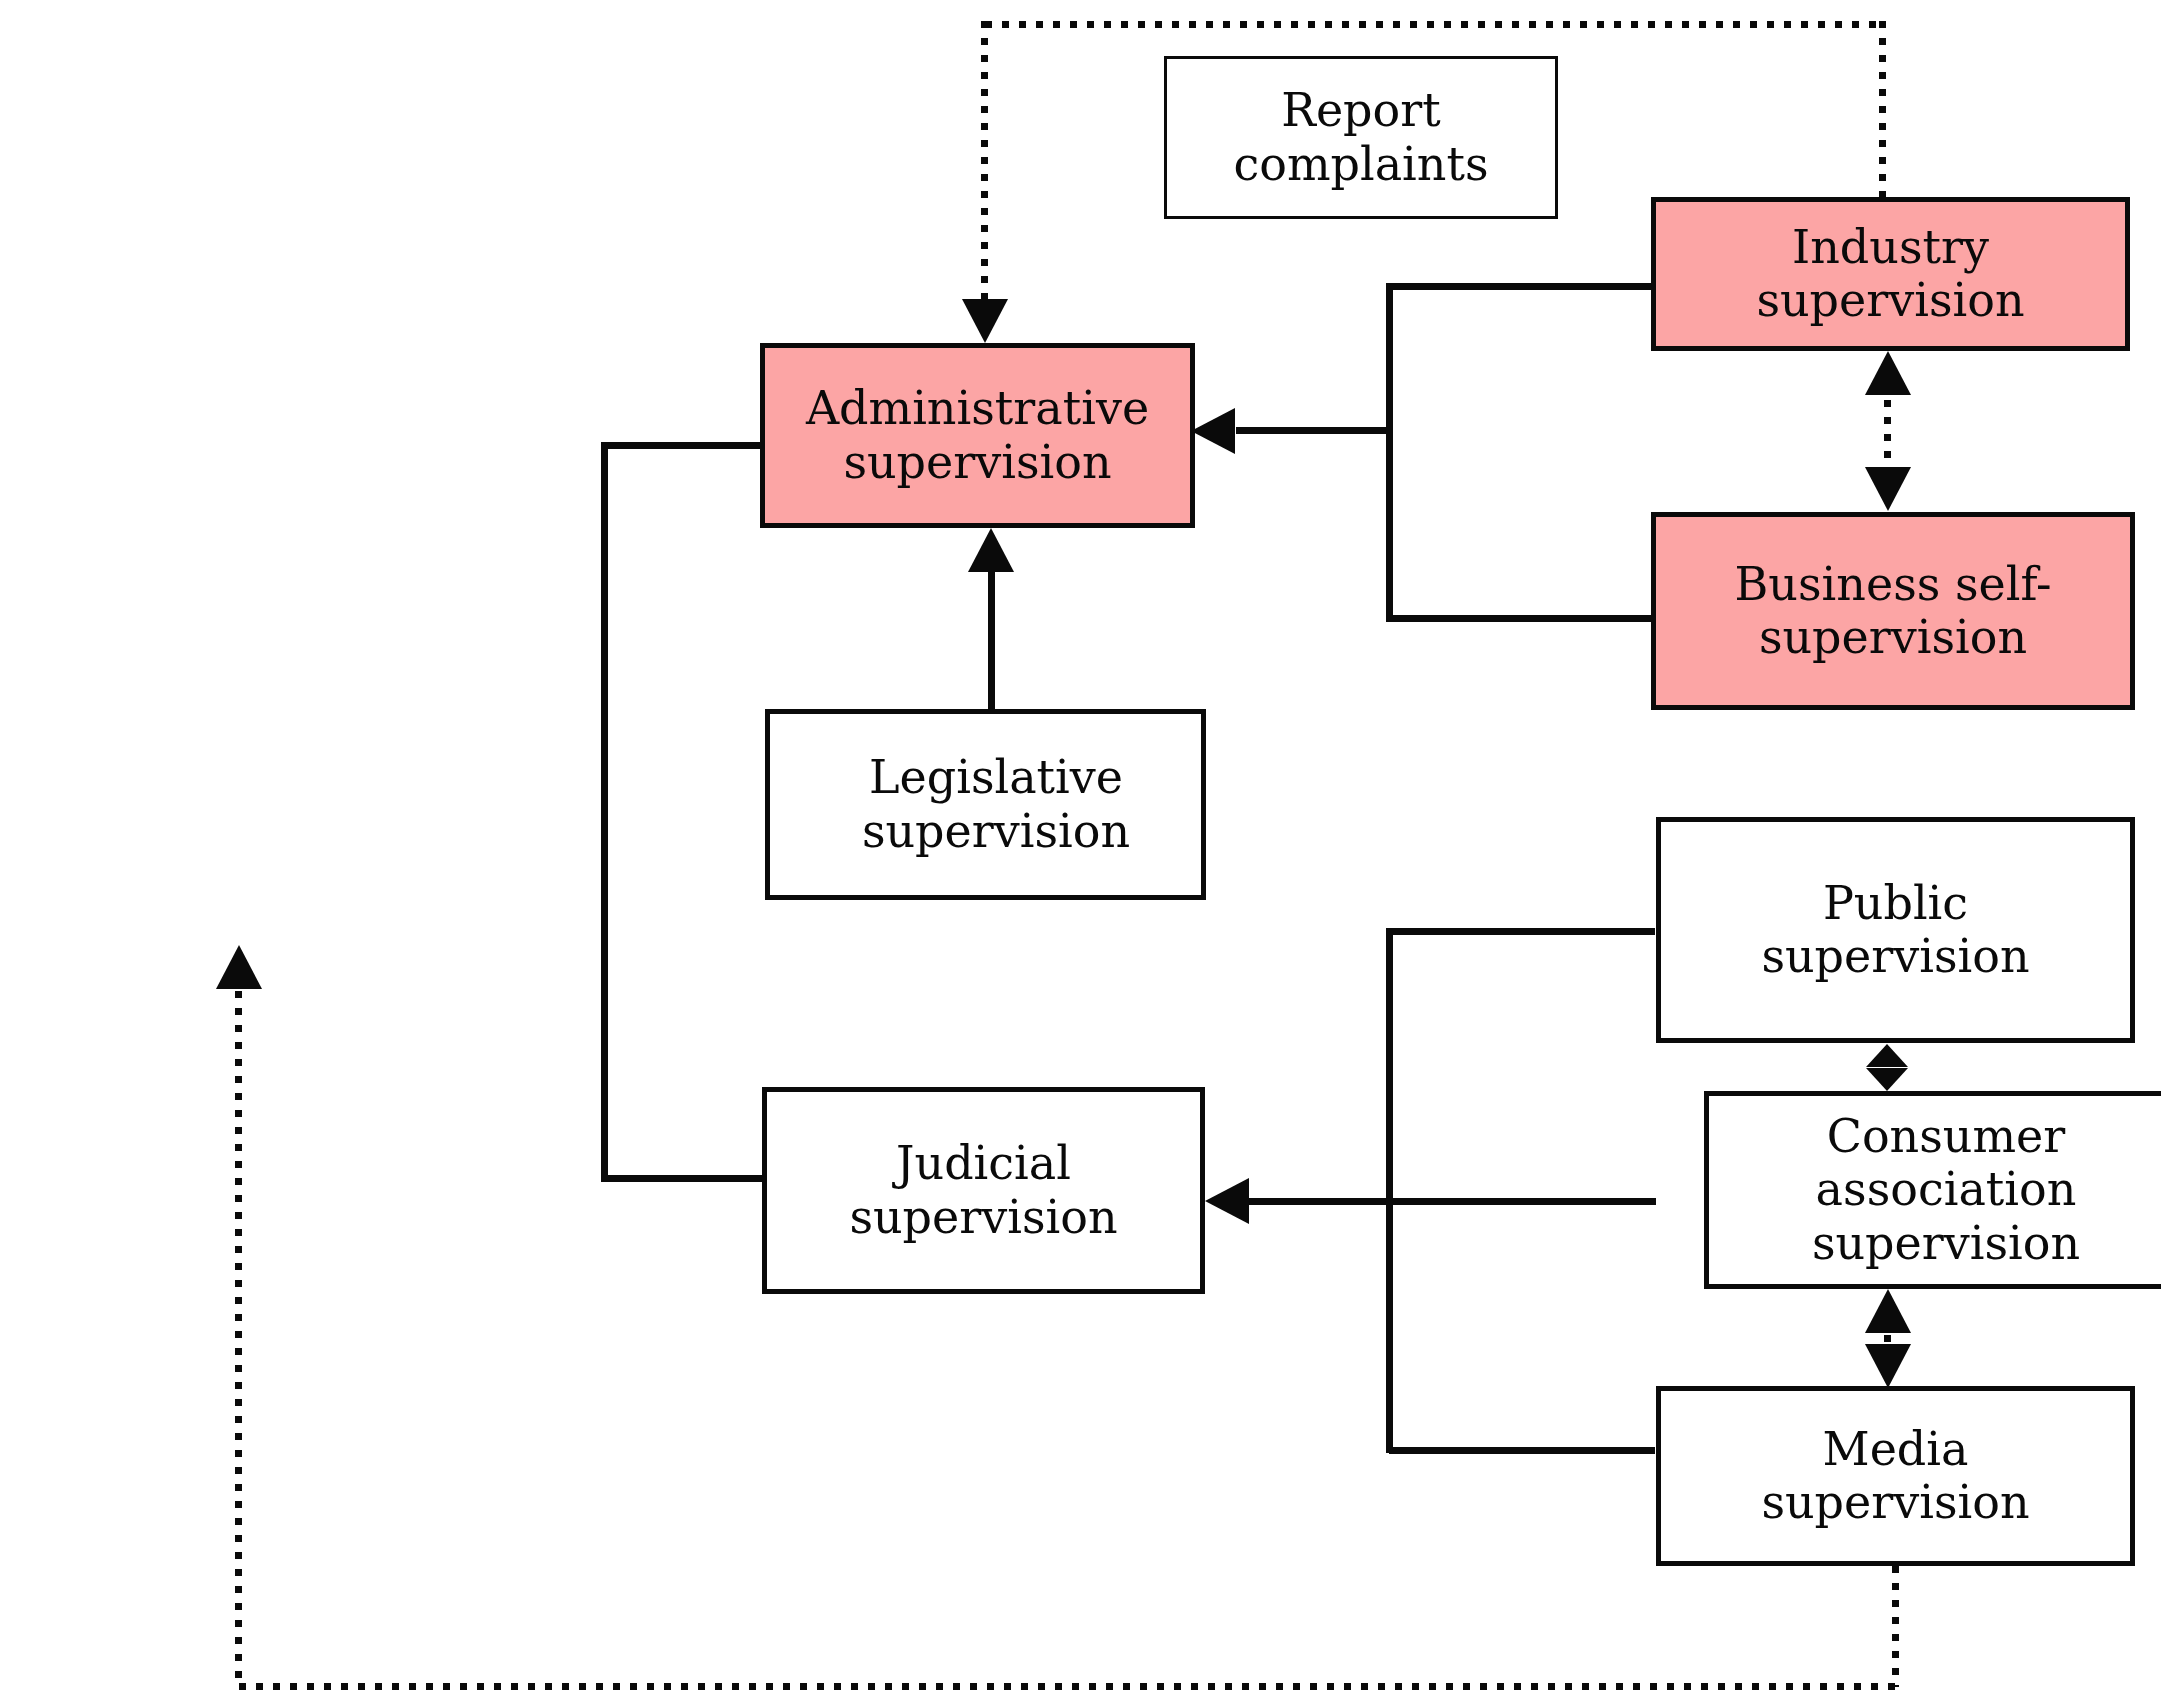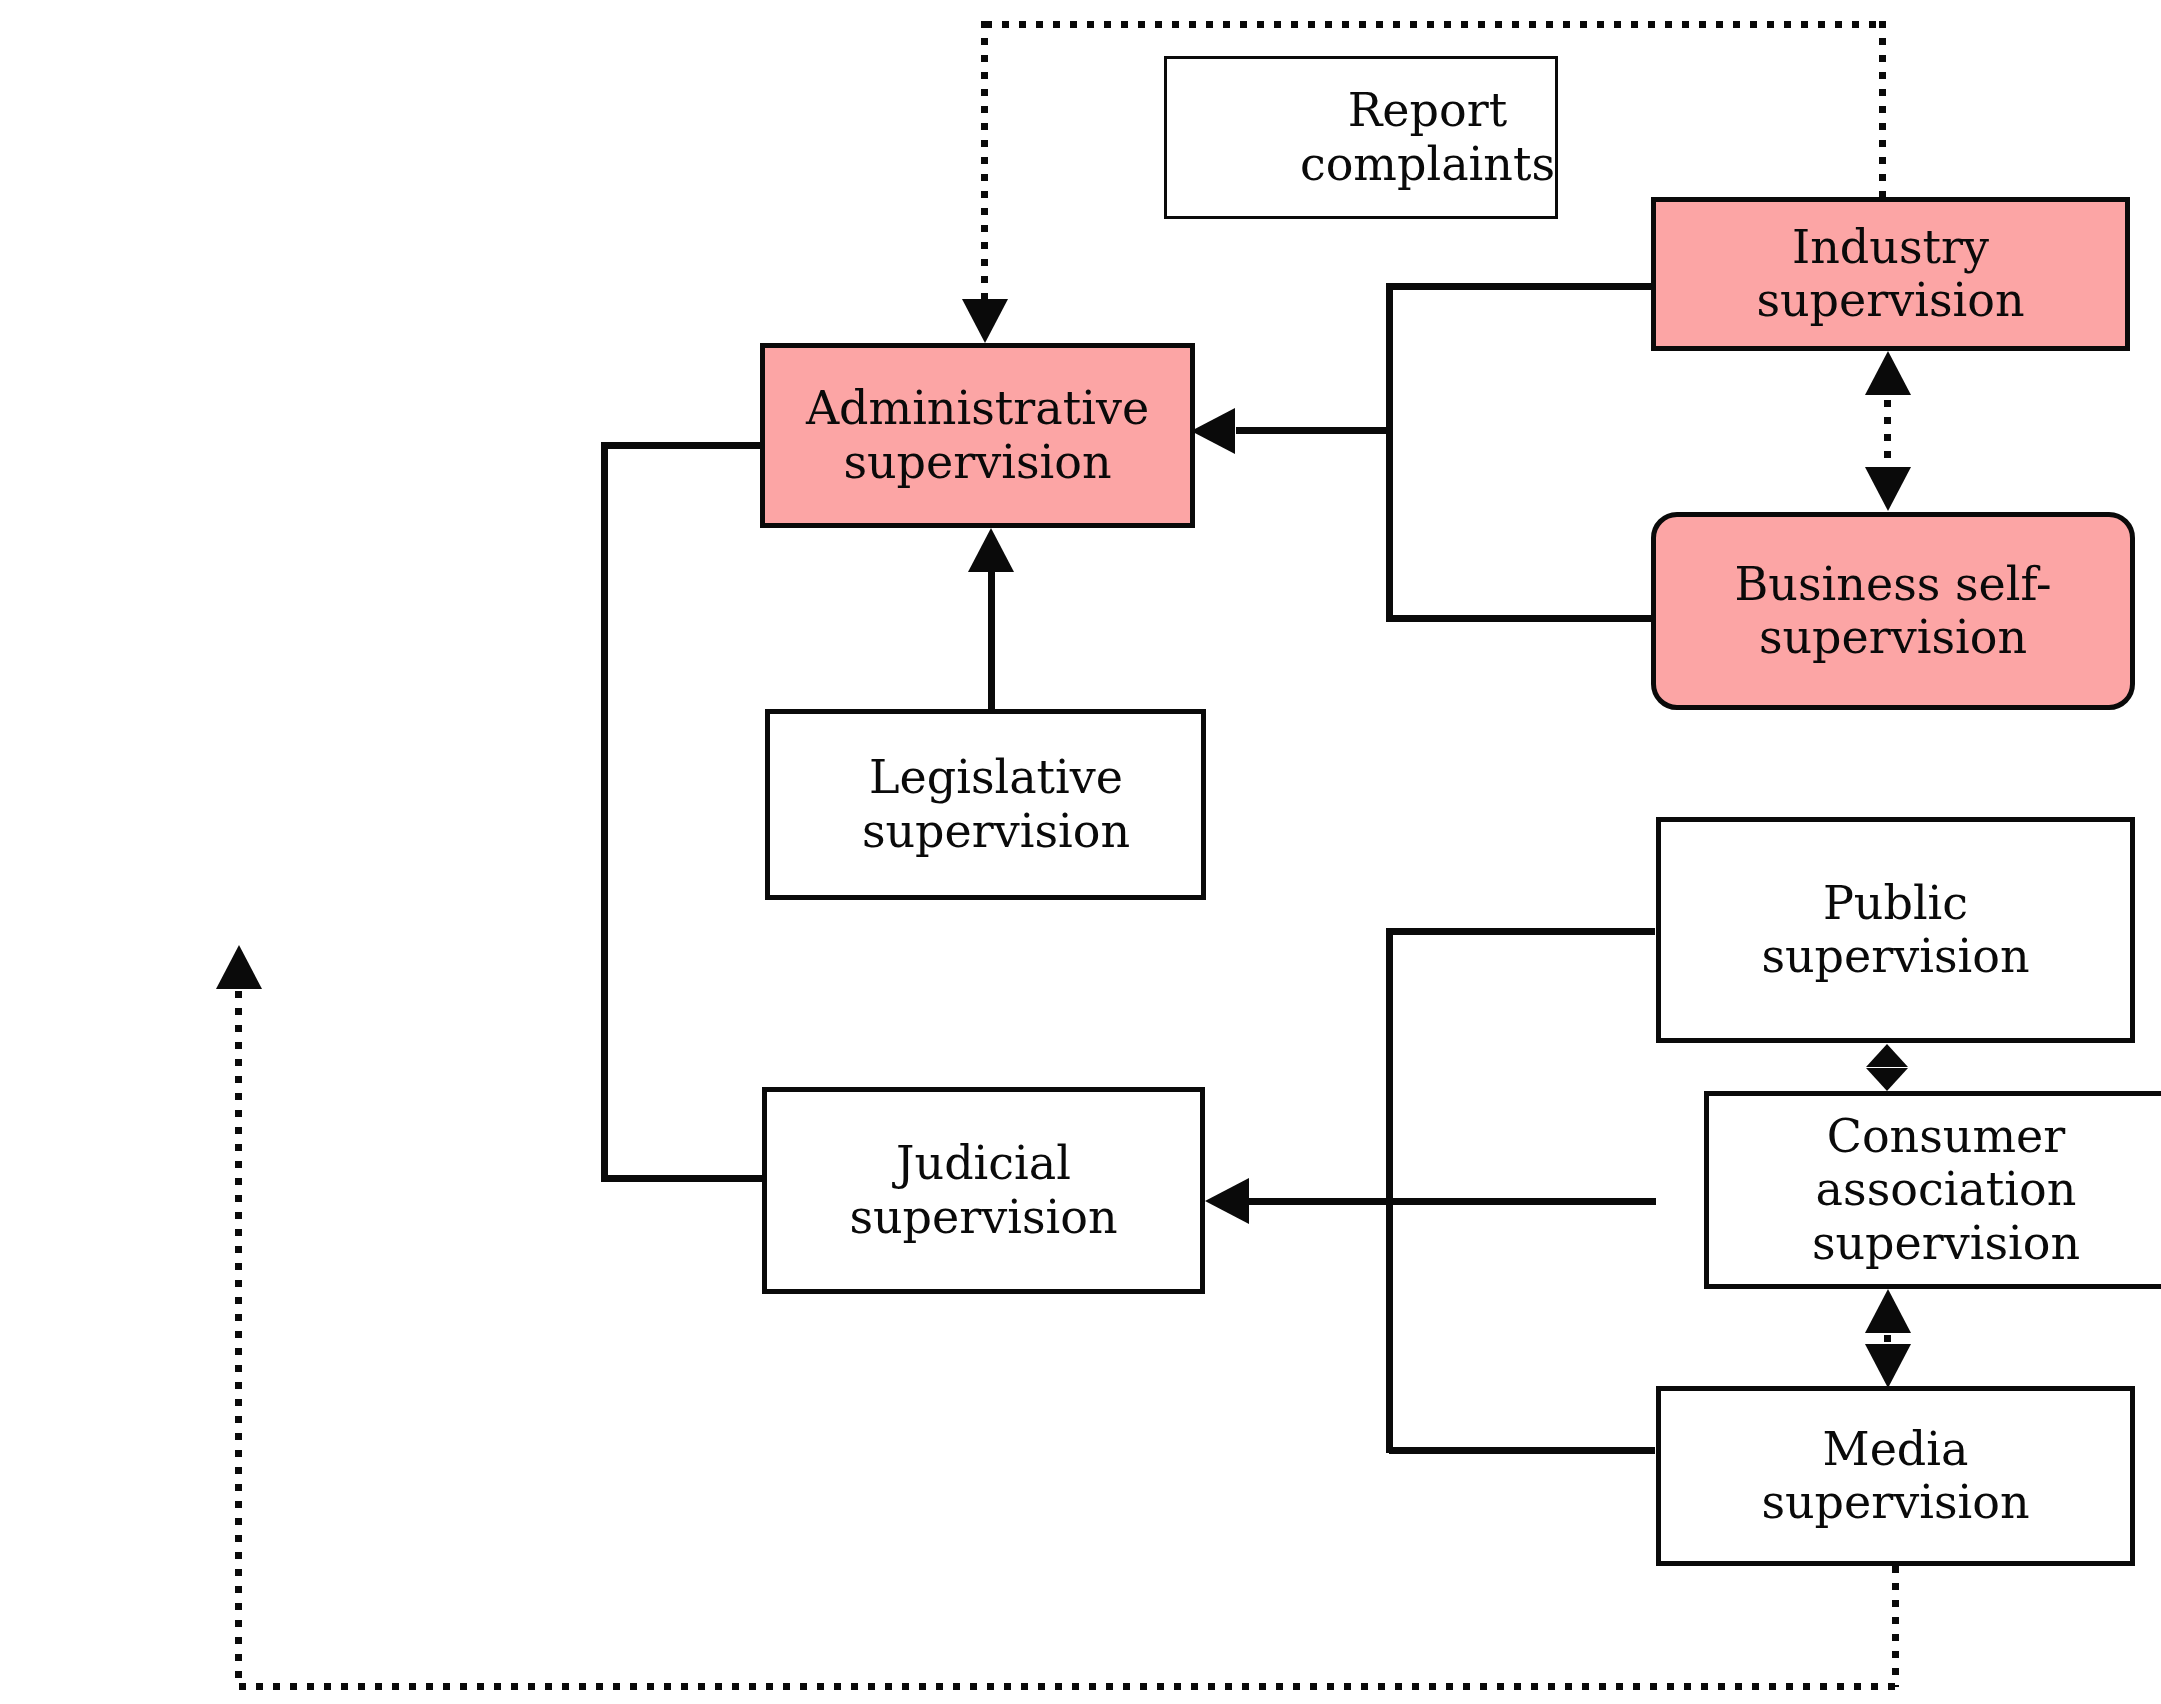--- a/index.html
+++ b/index.html
@@ -20,21 +20,21 @@
     text-align:center;
     white-space:pre-line;
     box-sizing:border-box;
     background:#ffffff;
     border:5.7px solid #0a0a0a;
     font-size:46px;
     line-height:1.16;
     letter-spacing:0px;
   }
   .gray{background:#fca5a5;}
-  .thin{border-width:3.3px;justify-content:flex-end;}
+  .thin{border-width:3.3px;}
   .hline,.vline{position:absolute;background:#0a0a0a;}
   .dot-h{position:absolute;height:7.4px;background:repeating-linear-gradient(90deg,#0a0a0a 0 7.4px,transparent 7.4px 17px);}
   .dot-v{position:absolute;width:7.4px;background:repeating-linear-gradient(180deg,#0a0a0a 0 7.4px,transparent 7.4px 17px);}
   .arr{position:absolute;width:0;height:0;}
   .arr.up{border-left:23px solid transparent;border-right:23px solid transparent;border-bottom:44px solid #0a0a0a;}
   .arr.down{border-left:23px solid transparent;border-right:23px solid transparent;border-top:44px solid #0a0a0a;}
   .arr.left{border-top:23px solid transparent;border-bottom:23px solid transparent;border-right:44px solid #0a0a0a;}
   .arr.up-sm{border-left:21px solid transparent;border-right:21px solid transparent;border-bottom:23px solid #0a0a0a;}
   .arr.down-sm{border-left:21px solid transparent;border-right:21px solid transparent;border-top:23px solid #0a0a0a;}
 </style>
@@ -51,21 +51,21 @@
   <div class="box gray" style="left:1651px;top:197px;width:479px;height:154px;">
     <span>Industry
 supervision</span>
   </div>
 
   <div class="box gray" style="left:760px;top:343px;width:435px;height:185px;">
     <span>Administrative
 supervision</span>
   </div>
 
-  <div class="box gray" style="left:1651px;top:512px;width:484px;height:198px;border-radius:26px;">
+  <div class="box gray" style="left:1651px;top:512px;width:484px;height:198px;">
     <span>Business self-
 supervision</span>
   </div>
 
   <div class="box" style="left:765px;top:709px;width:441px;height:191px;padding-left:21px;">
     <span>Legislative
 supervision</span>
   </div>
 
 

